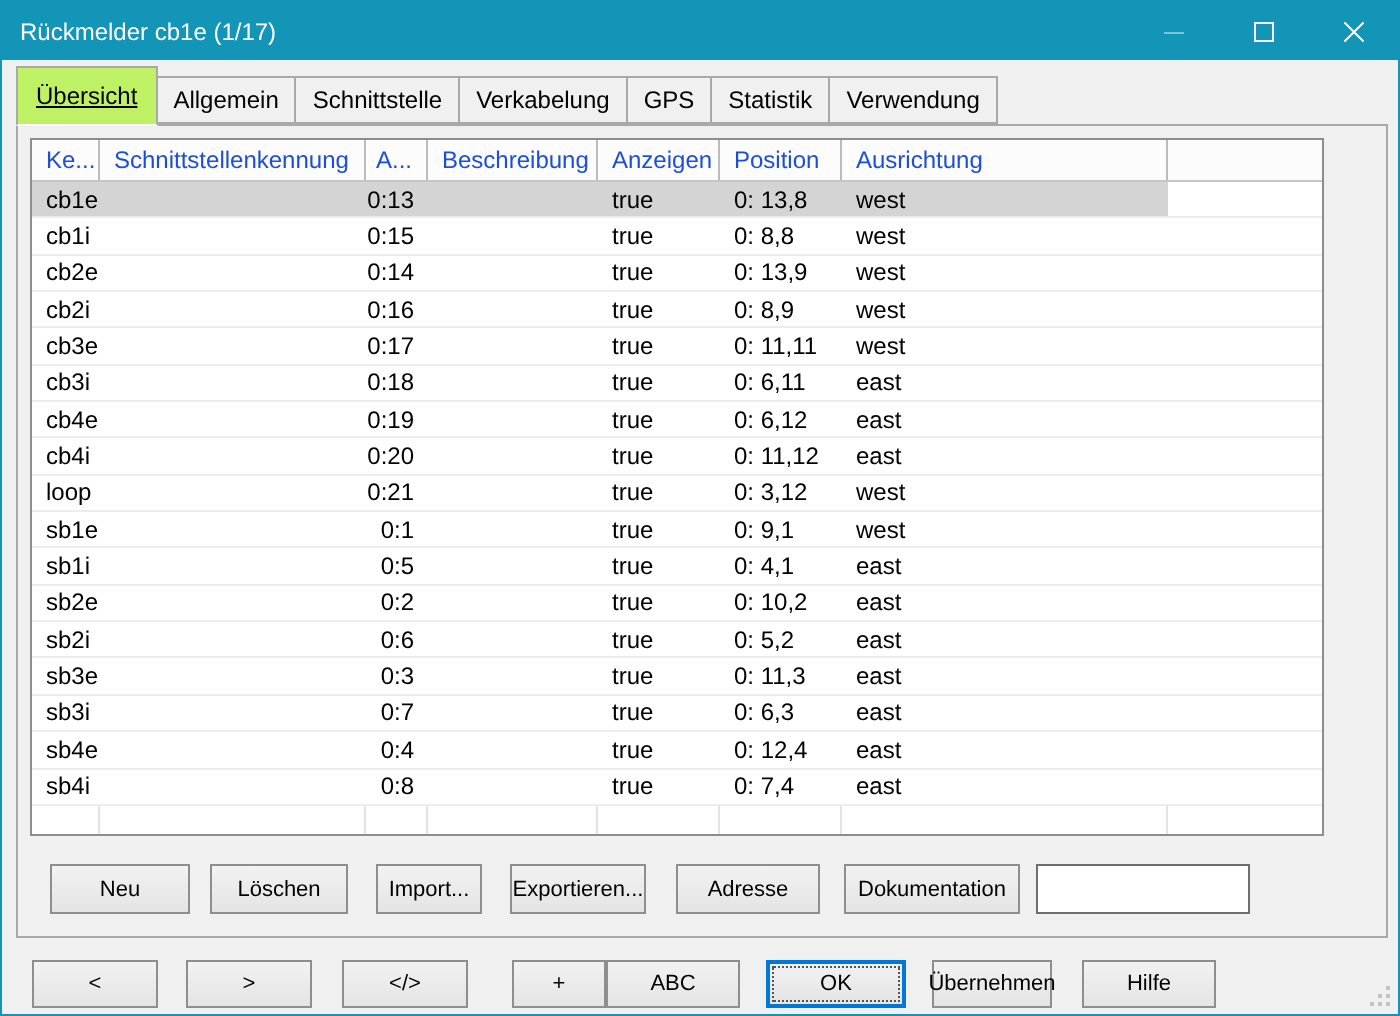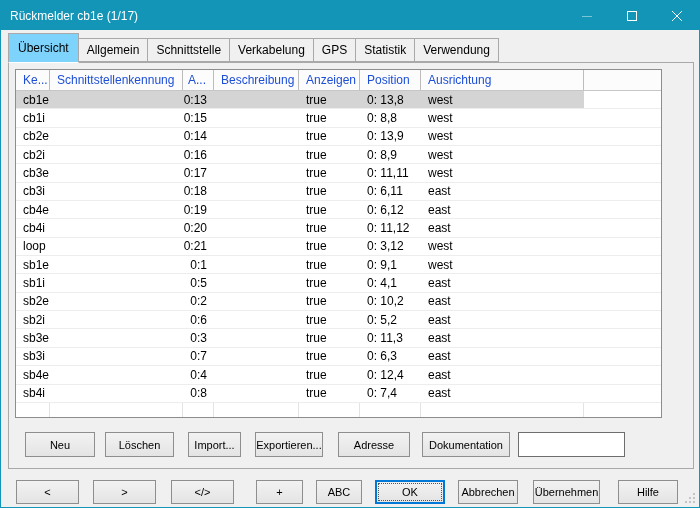--- a/index.html
+++ b/index.html
@@ -13,21 +13,21 @@
 
   
   .titlebar{position:absolute;left:0;top:0;right:0;height:29px;background:var(--titlebar);display:flex;align-items:center;}
   .title{color:#fff;font-size:12px;padding-left:9px;white-space:nowrap;}
   .controls{position:absolute;right:0;top:0;height:29px;display:flex;}
   .ctrl{width:45px;height:29px;display:flex;align-items:center;justify-content:center;}
 
   
   .tabbar{position:absolute;left:7px;top:29px;height:32px;display:flex;align-items:flex-end;z-index:3;}
   .tab{height:24px;background:#f0f0f0;border:1px solid #a9a9a9;margin-right:-1px;padding:0 8px;display:flex;align-items:center;font-size:12px;color:#000;white-space:nowrap;}
-  .tab.active{height:30px;background:#7dd3fc;border-bottom:1px solid #fff;margin-bottom:-1px;z-index:4;padding:0 9px;}
+  .tab.active{height:30px;background:#bef264;border-bottom:1px solid #fff;margin-bottom:-1px;z-index:4;padding:0 9px;text-decoration:underline;}
 
   
   .panel{position:absolute;left:7px;top:61px;width:686px;height:407px;background:#f0f0f0;border:1px solid #a9a9a9;}
 
   
   .table{position:absolute;left:14px;top:68px;width:647px;height:349px;background:#fff;border:1px solid #8d8d8d;z-index:2;display:flex;flex-direction:column;overflow:hidden;}
   .thead{display:flex;height:21px;flex:none;background:#fcfcfc;border-bottom:1px solid #c6c6c6;}
   .hcell{display:flex;align-items:center;padding-left:7px;font-size:12px;color:#1d4ed8;border-right:1px solid #bcbcbc;overflow:hidden;white-space:nowrap;}
   .tbody{display:flex;flex-direction:column;flex:1;}
   .row{display:flex;height:18.35px;flex:none;border-bottom:1px solid #ededed;background:#fff;}
@@ -60,21 +60,21 @@
   .actions .btn:nth-child(5){margin-left:15px;width:72px;}
   .actions .btn:nth-child(6){margin-left:12px;width:88px;}
   .action-input{margin-left:8px;width:107px;height:25px;border:1px solid #6e6e6e;background:#fff;font-size:12px;padding:0 4px;outline:none;}
 
   .footer{position:absolute;left:15px;top:479px;height:24px;display:flex;align-items:center;}
   .footer .btn{height:24px;}
   .footer .btn:nth-child(1){width:63px;}
   .footer .btn:nth-child(2){margin-left:14px;width:63px;}
   .footer .btn:nth-child(3){margin-left:15px;width:63px;}
   .footer .btn:nth-child(4){margin-left:22px;width:47px;}
-  .footer .btn:nth-child(5){margin-left:13px;width:46px;}
+  .footer .btn:nth-child(5){width:67px;}
   .footer .btn:nth-child(6){margin-left:13px;width:70px;}
   .footer .btn:nth-child(7){margin-left:13px;width:60px;}
   .footer .btn:nth-child(8){margin-left:15px;width:67px;}
   .footer .btn:nth-child(9){margin-left:18px;width:60px;}
 
   .grip{position:absolute;right:3px;bottom:3px;}
 </style>
 </head>
 <body>
 
@@ -320,21 +320,20 @@
     </div>
 
   <div class="footer">
 
   <button class="btn">&lt;</button>
       <button class="btn">&gt;</button>
       <button class="btn">&lt;/&gt;</button>
       <button class="btn">+</button>
       <button class="btn">ABC</button>
       <button class="btn default">OK</button>
-      <button class="btn">Abbrechen</button>
       <button class="btn">Übernehmen</button>
       <button class="btn">Hilfe</button>
     </div>
 
   <svg class="grip" width="12" height="12" viewBox="0 0 12 12">
     <g fill="#c4c4c4">
       <rect x="9" y="1" width="2" height="2"></rect>
       <rect x="9" y="5" width="2" height="2"></rect>
       <rect x="5" y="5" width="2" height="2"></rect>
       <rect x="9" y="9" width="2" height="2"></rect>

